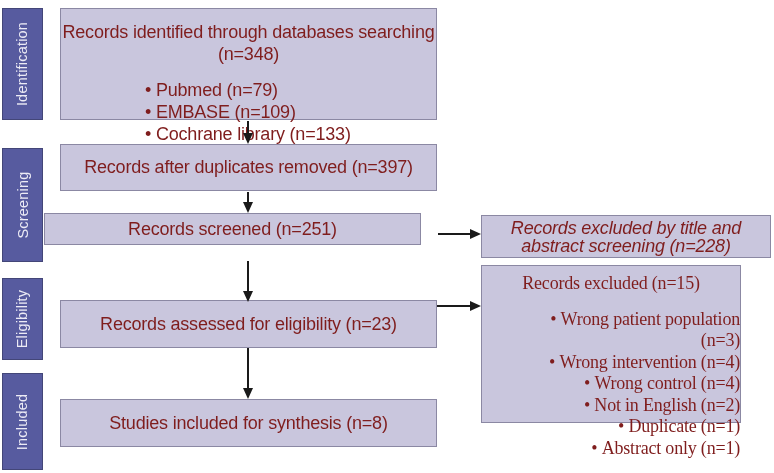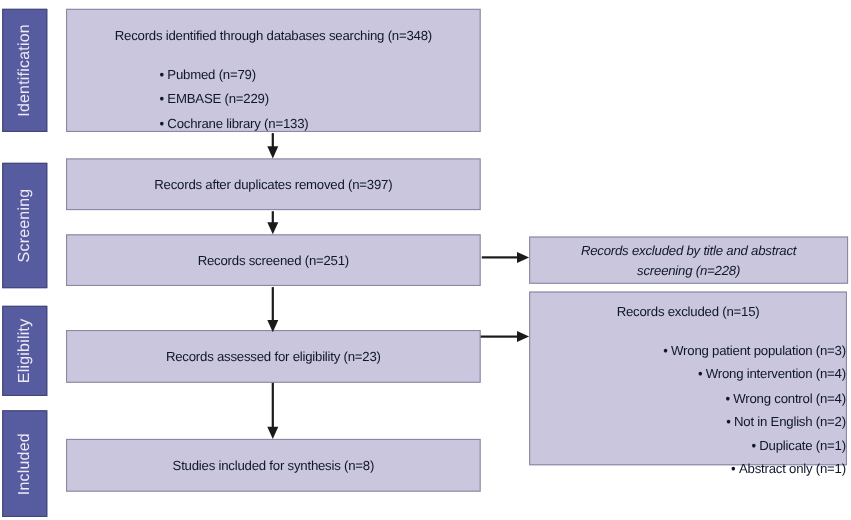--- a/index.html
+++ b/index.html
@@ -16,21 +16,21 @@
     background:#575b9f; border:1px solid #434678;
     display:flex; align-items:center; justify-content:center;
   }
   .stage-label {
     transform:rotate(-90deg); white-space:nowrap;
     color:#ecebf5; font-size:14.5px; letter-spacing:0.2px;
   }
   
   .box {
     position:absolute; background:#c9c6dd; border:1.5px solid #8b88a3;
-    font-size:12px; letter-spacing:-0.2px; color:#0f172a;
+    font-size:18px; letter-spacing:-0.2px; color:#7f1d1d;
   }
   .box.center { display:flex; align-items:center; justify-content:center; text-align:center; }
   .box .title { text-align:center; line-height:22px; }
   .box .title2 { text-align:center; line-height:18px; }
   .bullets { text-align:left; line-height:22px;margin-top:14px; }
   .bullets.tight { line-height:21.5px; }
   .bullet::before { content:"\2022\00a0"; }
   
   .vline { position:absolute; width:1.5px; background:#1a1a1a; }
   .vhead { position:absolute; width:0; height:0;
@@ -56,46 +56,46 @@
     <span class="stage-label">Eligibility</span>
   </div>
   <div class="stage" style="top:373px;height:97px;">
     <span class="stage-label">Included</span>
   </div>
 
   <div class="box" style="left:60px;top:8px;width:377px;height:112px;padding-top:12px;">
     <div class="title">Records identified through databases searching (n=348)</div>
     <div class="bullets" style="margin-left:84px;">
       <div class="bullet">Pubmed (n=79)</div>
-      <div class="bullet">EMBASE (n=229)</div>
+      <div class="bullet">EMBASE (n=109)</div>
       <div class="bullet">Cochrane library (n=133)</div>
     </div>
   </div>
 
   <div class="box center" style="left:60px;top:144px;width:377px;height:47px;">
     <span>Records after duplicates removed (n=397)</span>
   </div>
 
-  <div class="box center" style="left:60px;top:213px;width:377px;height:47px;">
+  <div class="box center" style="left:44px;top:213px;width:377px;height:32px;">
     <span>Records screened (n=251)</span>
   </div>
 
   <div class="box center" style="left:60px;top:300px;width:377px;height:48px;">
     <span>Records assessed for eligibility (n=23)</span>
   </div>
 
   <div class="box center" style="left:60px;top:399px;width:377px;height:48px;">
     <span>Studies included for synthesis (n=8)</span>
   </div>
 
   <div class="box center" style="left:481px;top:215px;width:290px;height:43px;font-style:italic;">
     <span class="title2" style="display:inline-block;width:245px;">Records excluded by title and abstract screening (n=228)</span>
   </div>
 
-  <div class="box" style="left:481px;top:265px;width:289px;height:158px;padding-top:7px;">
+  <div class="box" style="left:481px;top:265px;width:260px;height:158px;padding-top:7px;font-family:Liberation Serif, serif;">
     <div class="title" style="line-height:21.5px;">Records excluded (n=15)</div>
     <div class="bullets tight" style="margin-left:36px;text-align:right;">
       <div class="bullet">Wrong patient population (n=3)</div>
       <div class="bullet">Wrong intervention (n=4)</div>
       <div class="bullet">Wrong control (n=4)</div>
       <div class="bullet">Not in English (n=2)</div>
       <div class="bullet">Duplicate (n=1)</div>
       <div class="bullet">Abstract only (n=1)</div>
     </div>
   </div>

